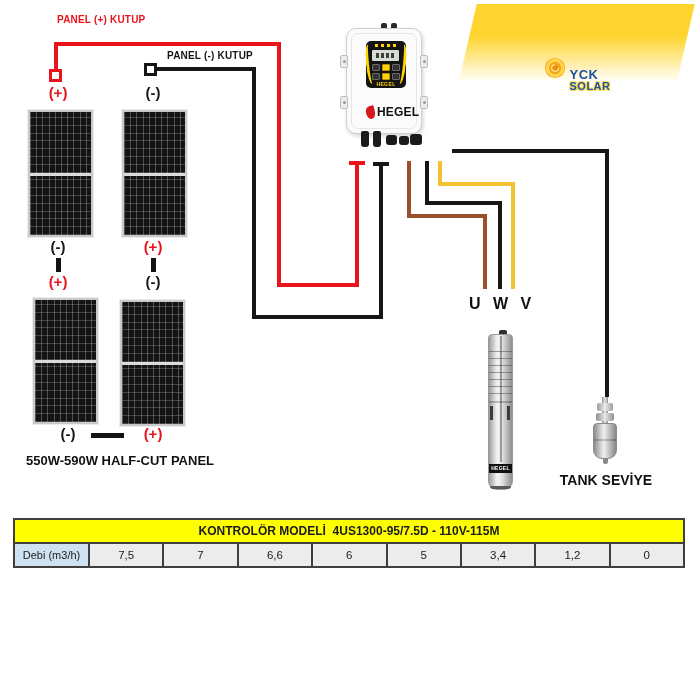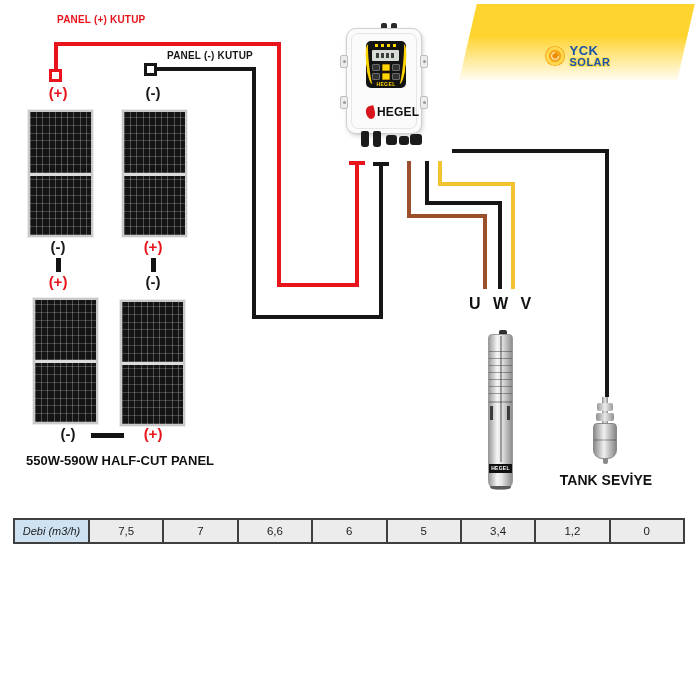--- a/index.html
+++ b/index.html
@@ -80,21 +80,21 @@
   .sb-r{left:151px;top:258px;width:5px;height:14px;}
   .sb-b{left:91px;top:433px;width:33px;height:5px;}
 
   
   .banner{position:absolute;left:468px;top:4px;width:218px;height:76px;}
   .banner-bg{position:absolute;inset:0;transform:skewX(-13deg);
      background:linear-gradient(180deg,var(--banner-yellow,#ffd42e) 0%,var(--banner-yellow,#ffd42e) 42%,#fffdf2 100%);}
   .banner-title{position:absolute;left:0;right:0;top:11px;text-align:center;
      font-size:15px;font-weight:800;color:var(--banner-text,#20262f);letter-spacing:.2px;}
   .logo{position:absolute;left:0;right:0;top:40px;display:flex;justify-content:center;align-items:center;gap:4px;}
-  .logo-texts{display:flex;flex-direction:column;line-height:1;}
+  .logo-texts{display:flex;flex-direction:column;line-height:1;margin-top:24px;}
   .logo-yck{font-size:13px;font-weight:800;color:var(--logo-blue,#1d53a3);letter-spacing:.5px;}
   .logo-solar{font-size:11px;font-weight:800;color:var(--logo-blue,#1d53a3);letter-spacing:.5px;
      text-shadow:-1px -1px 0 #ffde59,1px -1px 0 #ffde59,-1px 1px 0 #ffde59,1px 1px 0 #ffde59;}
 
   
   .ctrl-body{position:absolute;left:346px;top:28px;width:76px;height:106px;background:#fbfbfb;
      border:1px solid #cfcfcf;border-radius:10px;box-shadow:1px 2px 4px rgba(0,0,0,.18);}
   .ctrl-body::before{content:"";position:absolute;inset:4px;border:1px solid #e6e6e6;border-radius:7px;}
   .knob{position:absolute;width:6px;height:6px;background:#2a2a2a;border-radius:2px 2px 0 0;}
   .knob1{left:381px;top:23px;} .knob2{left:391px;top:23px;}
@@ -153,21 +153,21 @@
      background:linear-gradient(90deg,#8d8d8d,#f0f0f0 45%,#868686);border:1px solid #8a8a8a;}
   .fl-seam{position:absolute;left:594px;top:439px;width:22px;height:2px;background:rgba(0,0,0,.18);}
   .fl-tip{position:absolute;left:603px;top:459px;width:5px;height:5px;background:#8a8a8a;border-radius:0 0 2px 2px;}
 
   
   .spec{position:absolute;left:13px;top:518px;width:672px;border-collapse:collapse;table-layout:fixed;
      font-size:11.5px;color:#1c1c1c;}
   .spec td{border:2px solid #3f3f3f;text-align:center;height:24px;padding:0 2px;
      background:var(--table-cell-bg,#ececec);}
   .spec td.ttl{background:var(--table-header-bg,#ffff00);font-weight:bold;font-size:12px;white-space:pre;}
-  .spec td.lbl{background:var(--table-label-bg,#cfe2f2);font-size:11px;font-style:italic;}
+  .spec td.lbl{background:var(--table-label-bg,#cfe2f2);font-size:11px;}
 </style>
 </head>
 <body>
 
 <div id="stage">
 
   <div class="banner">
     <div class="banner-bg"></div>
     <div class="logo">
       <svg width="22" height="22" viewBox="0 0 24 24">
@@ -305,20 +305,23 @@
         <col>
         <col>
         <col>
         <col>
         <col>
         <col>
         <col>
         <col>
     </colgroup>
     <tbody>
+        <tr>
+      <td class="ttl" colspan="9">KONTROLÖR MODELİ  4US1300-95/7.5D - 110V-115M</td>
+    </tr>
     <tr>
       <td class="lbl">Debi (m3/h)</td>
       <td>7,5</td>
       <td>7</td>
       <td>6,6</td>
       <td>6</td>
       <td>5</td>
       <td>3,4</td>
       <td>1,2</td>
       <td>0</td>

